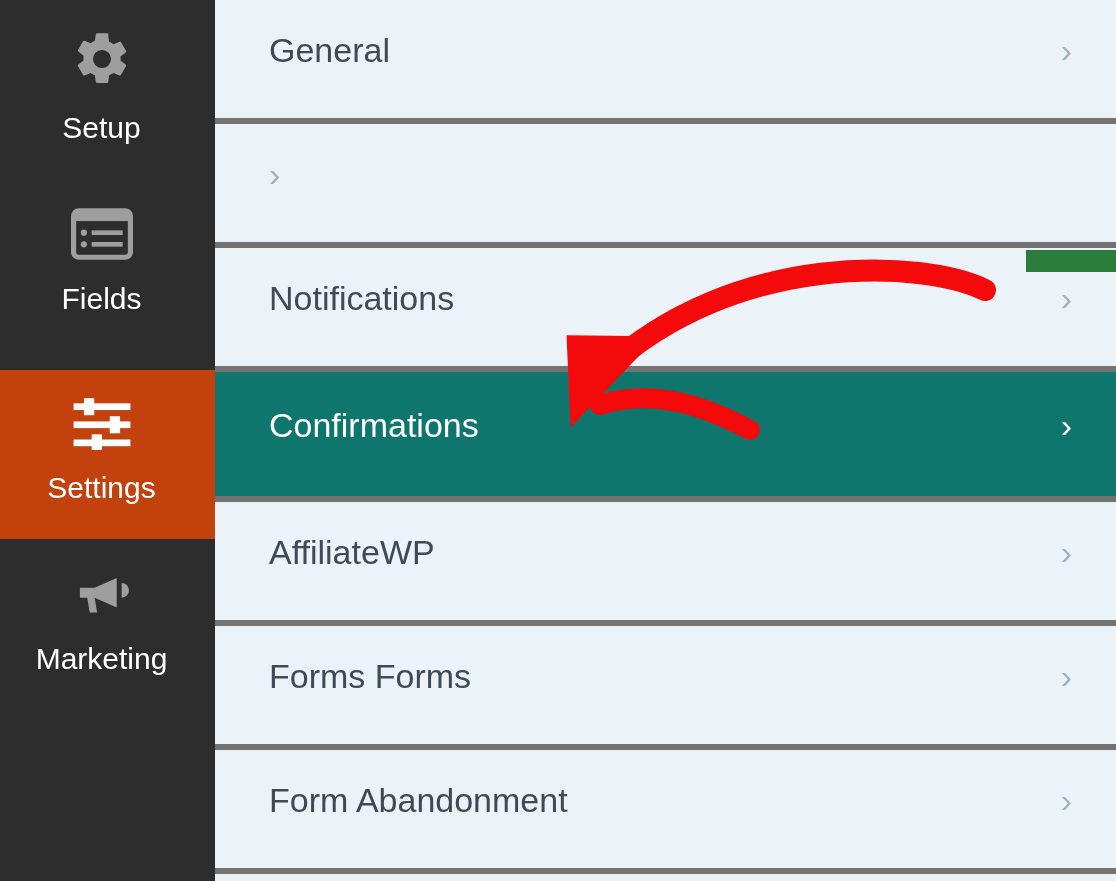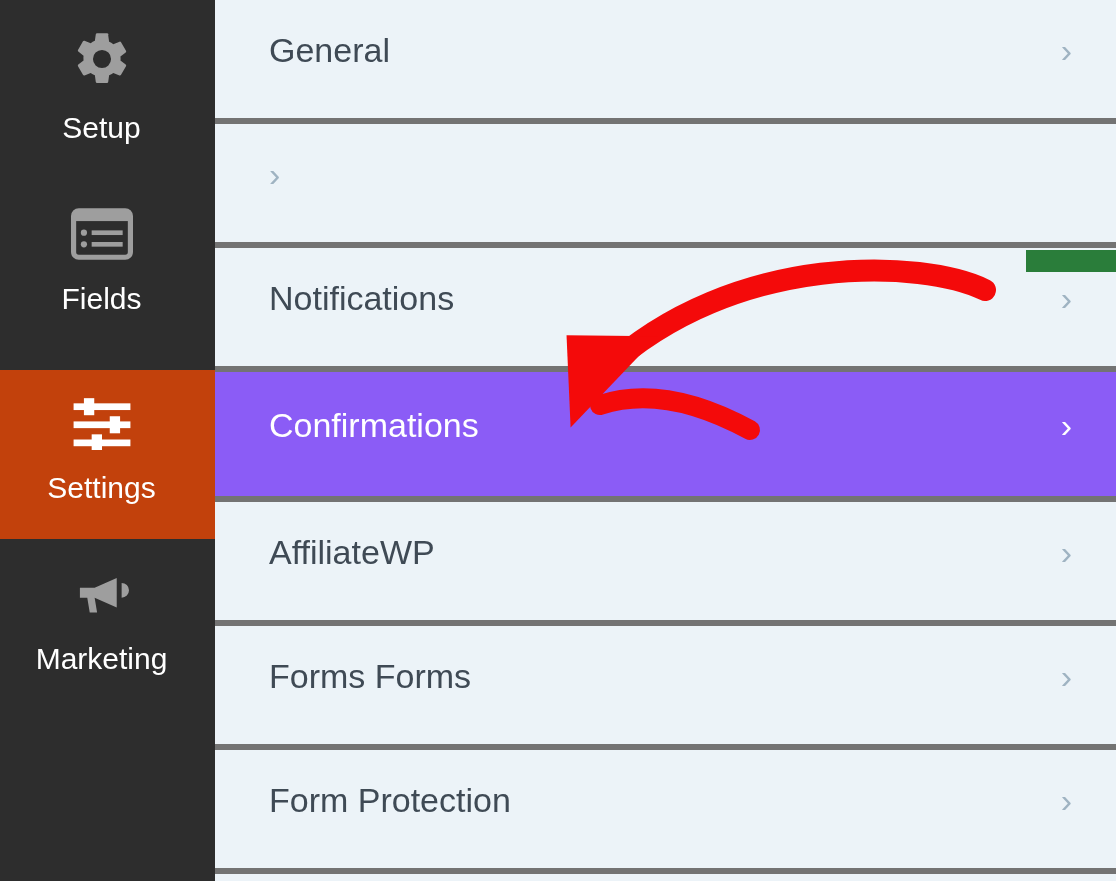--- a/index.html
+++ b/index.html
@@ -51,21 +51,21 @@
     align-items: center;
     justify-content: space-between;
     height: 124px;
     padding: 0 44px 18px 54px;
     border-bottom: 6px solid #737373;
     color: #3f4a55;
     font-size: 34px;
     cursor: pointer;
   }
   .setting-row.selected {
-    background: #8b5cf6;
+    background: #0f766e;
     color: #ffffff;
     height: 130px;
   }
   .setting-row .chev { font-size: 34px; color: #9fb3c2; font-weight: 300; }
   .setting-row.selected .chev { color: #ffffff; }
 
   
   .green-stub {
     position: absolute;
     top: 250px;
@@ -164,21 +164,21 @@
       <span>AffiliateWP</span>
       <span class="chev">›</span>
     </div>
 
     <div class="setting-row">
       <span>Forms Forms</span>
       <span class="chev">›</span>
     </div>
 
     <div class="setting-row">
-      <span>Form Protection</span>
+      <span>Form Abandonment</span>
       <span class="chev">›</span>
     </div>
 
     <div class="green-stub"></div>
 
     <svg class="arrow-annot" width="520" height="210" viewBox="0 0 520 210">
       <path d="M480 35 C 420 5, 230 -5, 100 115" stroke="#f40a0a" stroke-width="22" fill="none" stroke-linecap="round"></path>
       <path d="M245 175 C 190 145, 140 135, 95 150" stroke="#f40a0a" stroke-width="20" fill="none" stroke-linecap="round"></path>
       <path d="M75 175 L 55 85 L 145 70 Z" fill="#f40a0a" transform="rotate(10 85 120)"></path>
     </svg>

